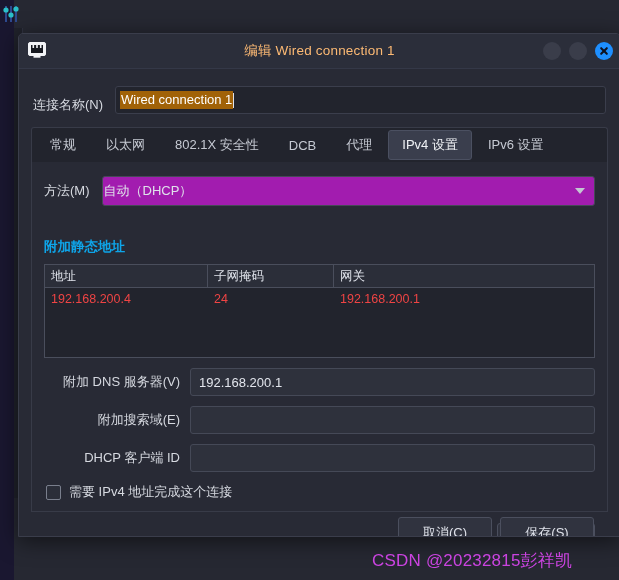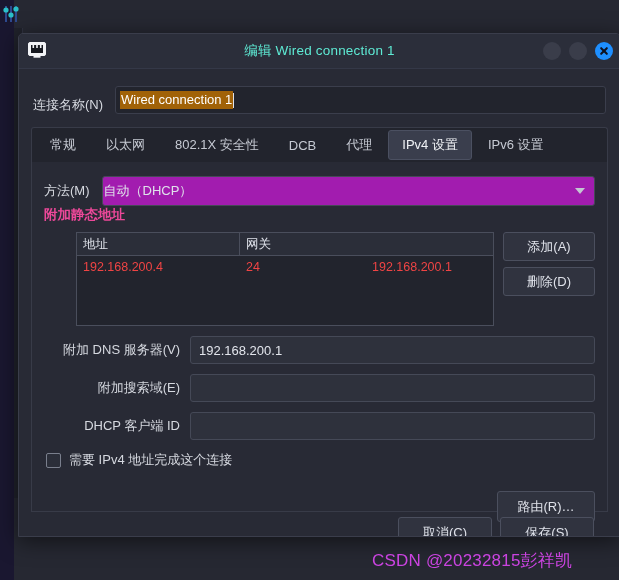--- a/index.html
+++ b/index.html
@@ -105,21 +105,21 @@
   .eth-icon {
     position: absolute;
     left: 9px; top: 8px;
     width: 18px; height: 17px;
   }
   .dlg-title {
     position: absolute;
     left: 0; right: 0;
     text-align: center;
     font-size: 13.5px;
-    color: #5eead4;
+    color: #fdba74;
     line-height: 34px;
     letter-spacing: 0.2px;
   }
   .dlg-winbtns {
     position: absolute;
     right: 7px; top: 8px;
     display: flex;
     gap: 8px;
     align-items: center;
   }
@@ -244,33 +244,32 @@
   .combo .arrow {
     position: absolute;
     right: 9px;
     width: 0; height: 0;
     border-left: 5px solid transparent;
     border-right: 5px solid transparent;
     border-top: 6px solid #c3c7d1;
   }
 
   .section-title {
-    margin-top: 0;
+    margin-top: 32px;
     font-size: 13.5px;
-    color: #ec4899;
+    color: #0ea5e9;
     font-weight: bold;
   }
 
   
   .addr-wrap {
     margin-top: 8px;
     display: flex;
     align-items: flex-start;
     gap: 9px;
-    margin-left: 32px;
   }
   .table {
     flex: 1;
     border: 1px solid #4a4e5c;
     background: #22242d;
     height: 94px;
     box-sizing: border-box;
     overflow: hidden;
   }
   .thead {
@@ -471,32 +470,29 @@
           <span class="arrow"></span>
         </div>
       </div>
 
       <div class="section-title">附加静态地址</div>
 
       <div class="addr-wrap">
         <div class="table">
           <div class="thead">
             <div class="th c0">地址</div>
+            <div class="th c1">子网掩码</div>
             <div class="th c2">网关</div>
           </div>
           <div class="trow">
             <div class="td c0">192.168.200.4</div>
             <div class="td c1">24</div>
             <div class="td c2">192.168.200.1</div>
           </div>
         </div>
-        <div class="addr-buttons">
-          <div class="btn">添加(A)</div>
-          <div class="btn">删除(D)</div>
-        </div>
       </div>
 
       <div class="frow">
         <div class="lbl">附加 DNS 服务器(V)</div>
         <div class="tinput">192.168.200.1</div>
       </div>
 
       <div class="frow">
         <div class="lbl">附加搜索域(E)</div>
         <div class="tinput"></div>

